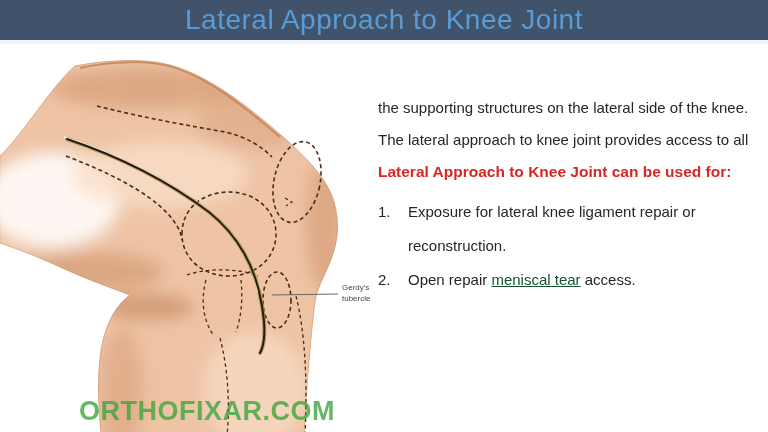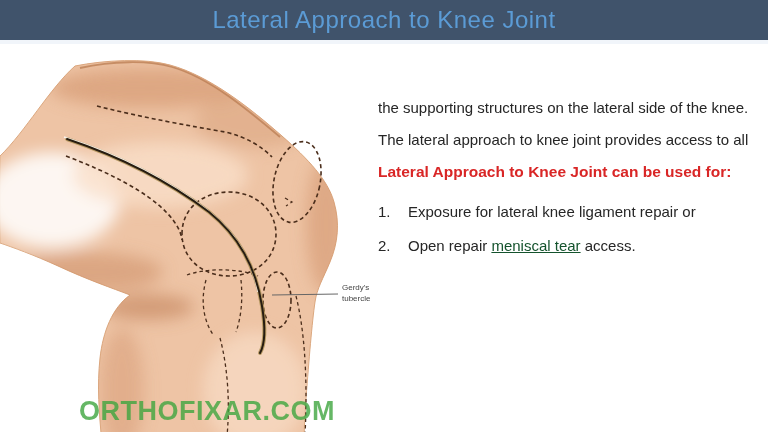--- a/index.html
+++ b/index.html
@@ -6,21 +6,21 @@
   body{
     width:768px;height:432px;overflow:hidden;position:relative;
     background:#ffffff;font-family:"Liberation Sans",sans-serif;
   }
   .header{
     position:absolute;top:0;left:0;width:768px;height:44px;
     background:#40536b;border-bottom:4px solid #f1f5fa;
     display:flex;align-items:center;justify-content:center;box-sizing:border-box;
   }
   .header .title{
-    margin:0;font-size:24px;font-weight:400;color:#5b9bd5;letter-spacing:.5px;
+    margin:0;font-size:28px;font-weight:400;color:#5b9bd5;letter-spacing:.5px;
   }
   .figure{position:absolute;left:0;top:60px;width:380px;height:384px;}
   .figure svg{display:block;}
   .panel{
     position:absolute;left:378px;top:92px;width:388px;color:#262626;
   }
   .intro{font-size:15px;line-height:32px;}
   .line{display:block;white-space:nowrap;}
   .red-heading{
     margin-top:1px;font-size:15.5px;font-weight:700;color:#d92626;
@@ -108,20 +108,21 @@
       <span class="line">The lateral approach to knee joint provides access to all</span>
     </div>
 
     <div class="red-heading">Lateral Approach to Knee Joint can be used for:</div>
 
     <div class="uses-list">
       <div class="list-item">
         <span class="num">1.</span>
         <span class="txt">
           <span class="line">Exposure for lateral knee ligament repair or</span>
+          <span class="line">reconstruction.</span>
         </span>
       </div>
       <div class="list-item">
         <span class="num">2.</span>
         <span class="txt line"><span>Open repair </span><a class="mlink">meniscal tear</a><span> access.</span></span>
       </div>
     </div>
   </div>
 
 </div>

